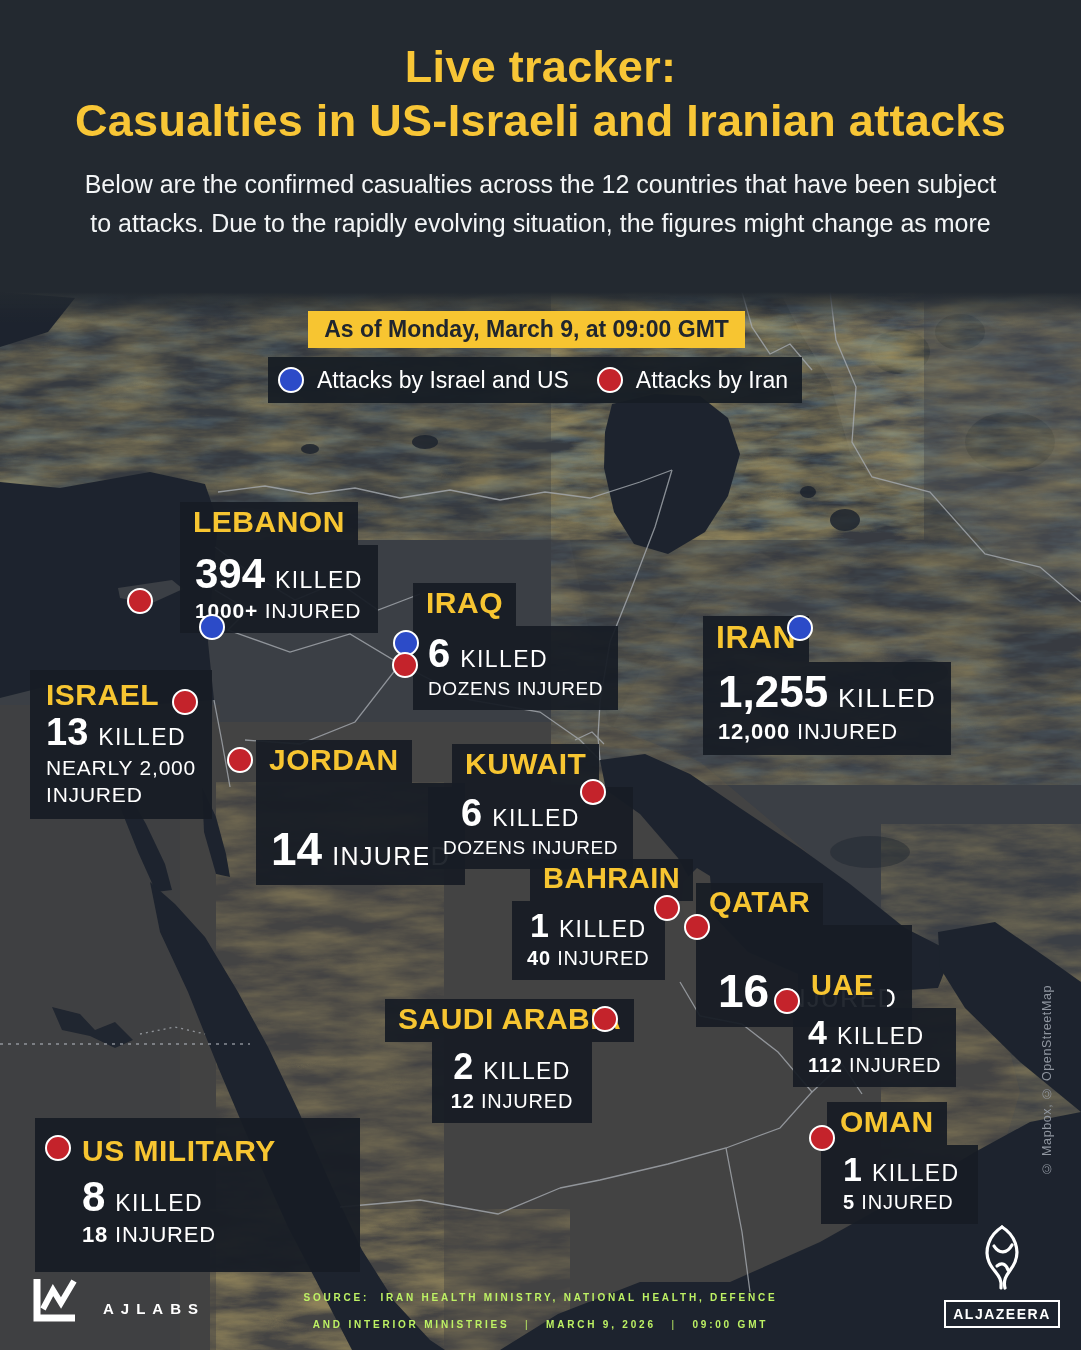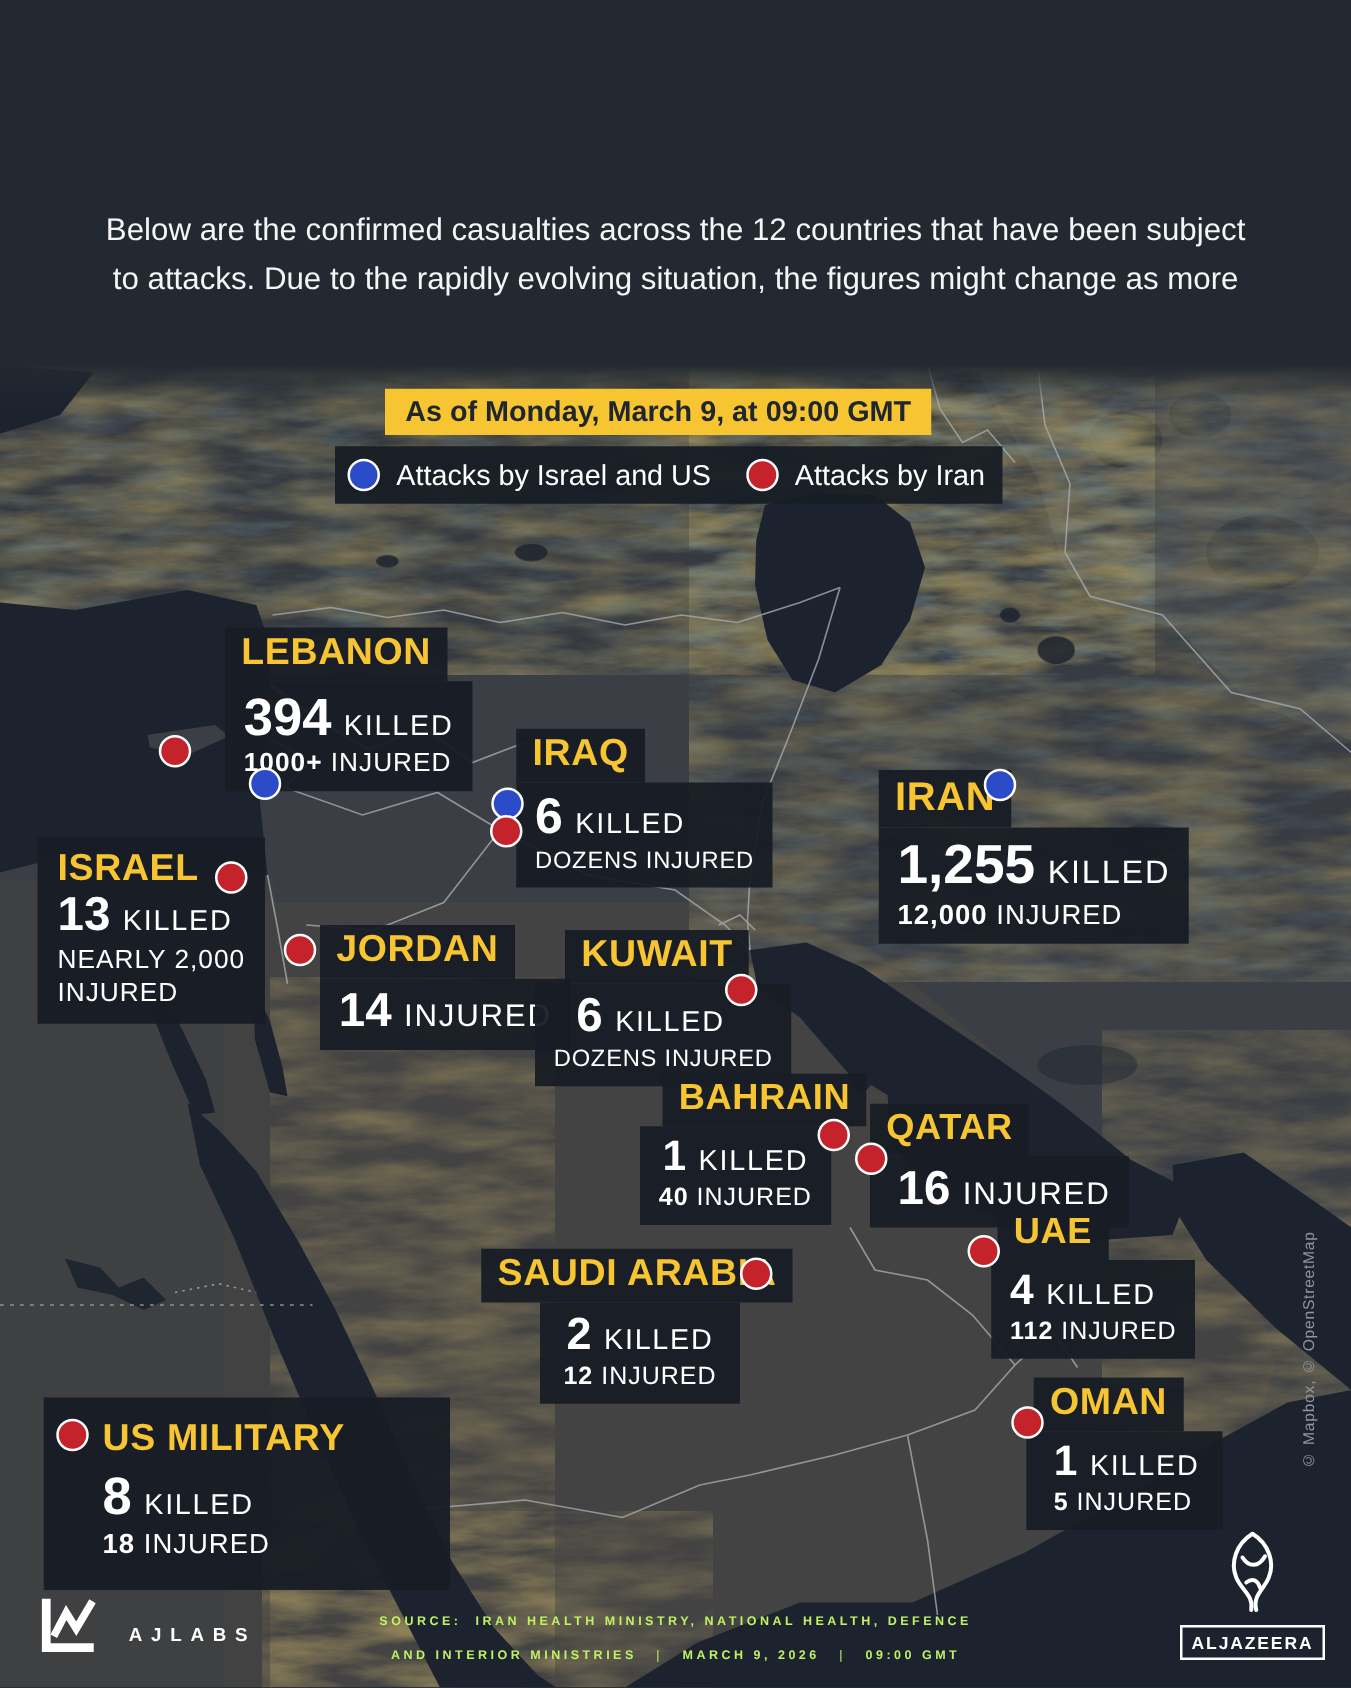--- a/index.html
+++ b/index.html
@@ -31,21 +31,21 @@
   .knum{font-size:40px;font-weight:800;line-height:1.08;}
   .kword{font-size:23px;font-weight:400;letter-spacing:1.4px;}
   .iline{color:#fff;font-size:21px;letter-spacing:.8px;margin-top:3px;white-space:nowrap;}
   .ival{font-weight:700;}
   .ta-c{text-align:center;}
   .ta-c .kline{justify-content:center;}
   .c-iran .clabel{font-size:32px;}
   .c-iran .knum{font-size:44px;}
   .c-iran .kword{font-size:26px;}
   .c-iran .iline{font-size:22px;}
-  .c-qatar .knum,.c-jordan .knum{font-size:38px;}
+  .c-qatar .knum,.c-jordan .knum{font-size:46px;margin-top:36px;}
   .c-qatar .kword,.c-jordan .kword{font-size:25px;}
   .c-small .knum{font-size:34px;}
   .c-small .iline{font-size:20px;}
   .c-iraq .iline,.c-kuwait .iline{font-size:19px;letter-spacing:.6px;}
   .c-us{background:rgba(23,29,37,.94);padding:16px 10px 24px 47px;min-width:325px;box-sizing:border-box;}
   .c-us .clabel{font-size:30px;}
   .c-us .knum{font-size:42px;}
   .c-us .iline{font-size:22px;}
   
   .dot{position:absolute;width:26px;height:26px;border-radius:50%;border:2.5px solid #fff;box-sizing:border-box;z-index:5;}
@@ -142,20 +142,24 @@
         <path d="M340,915 L420,908 L498,922 L560,896"></path>
         <path d="M0,752 L250,752" stroke-dasharray="3 5"></path>
         <path d="M140,742 L175,735 L205,742" stroke-dasharray="2 4"></path>
       </g>
 
       <rect x="0" y="0" width="1081" height="1058" fill="#1b212b" opacity="0.22"></rect>
     </svg>
   </div>
   <div class="map-fade"></div>
 
+  <div class="title">
+    <div>Live tracker:</div>
+    <div>Casualties in US-Israeli and Iranian attacks</div>
+  </div>
   <div class="subtitle">
     <div>Below are the confirmed casualties across the 12 countries that have been subject</div>
     <div>to attacks. Due to the rapidly evolving situation, the figures might change as more</div>
   </div>
   <div class="banner">As of Monday, March 9, at 09:00 GMT</div>
 
   <div class="legend">
     <div class="lg-item">
       <span class="lg-dot" style="background:#2c4bc8"></span>
       <span class="lg-label">Attacks by Israel and US</span>

